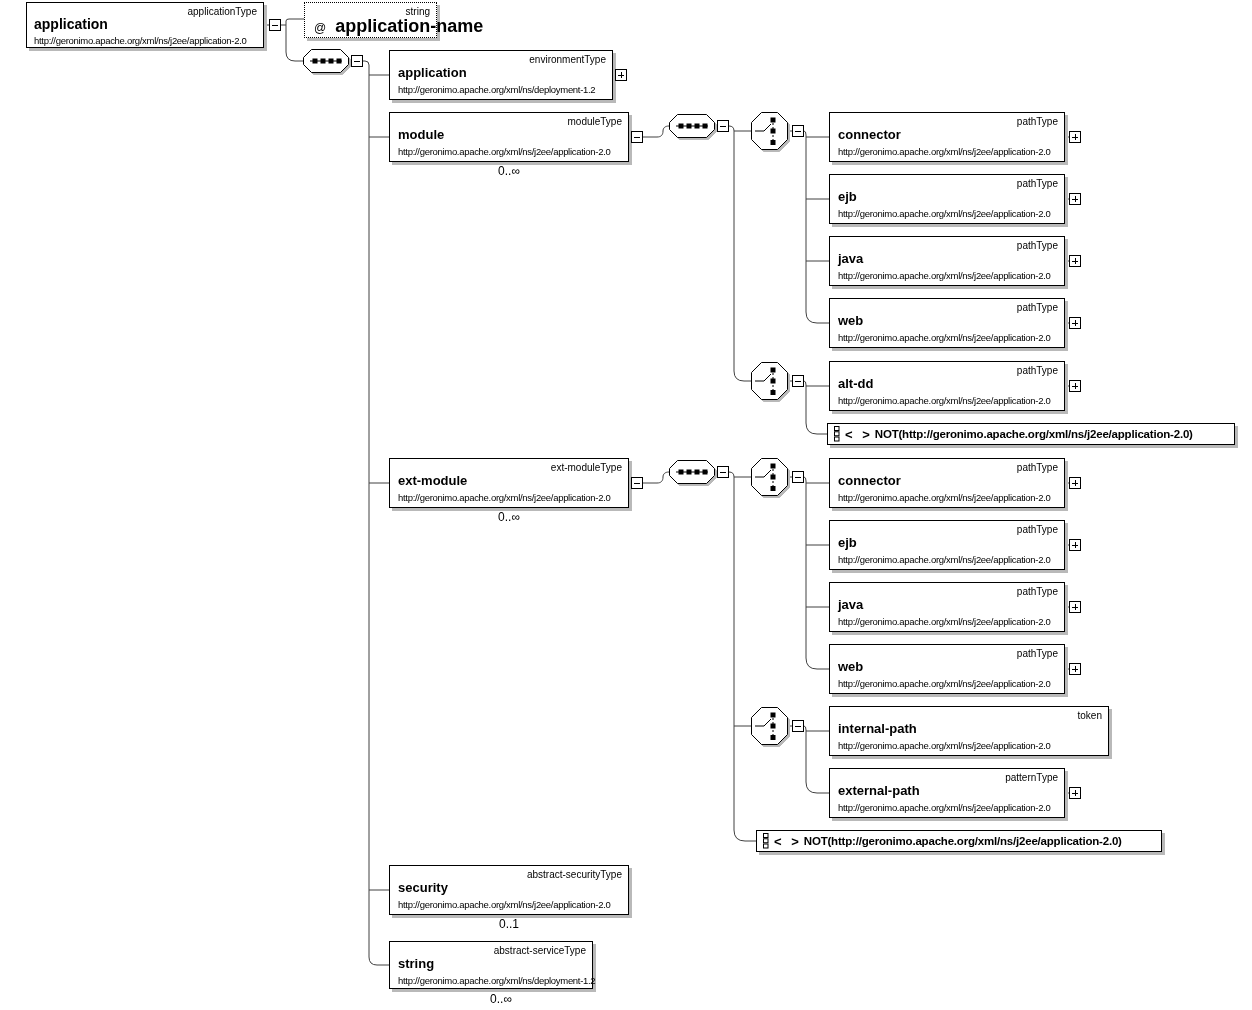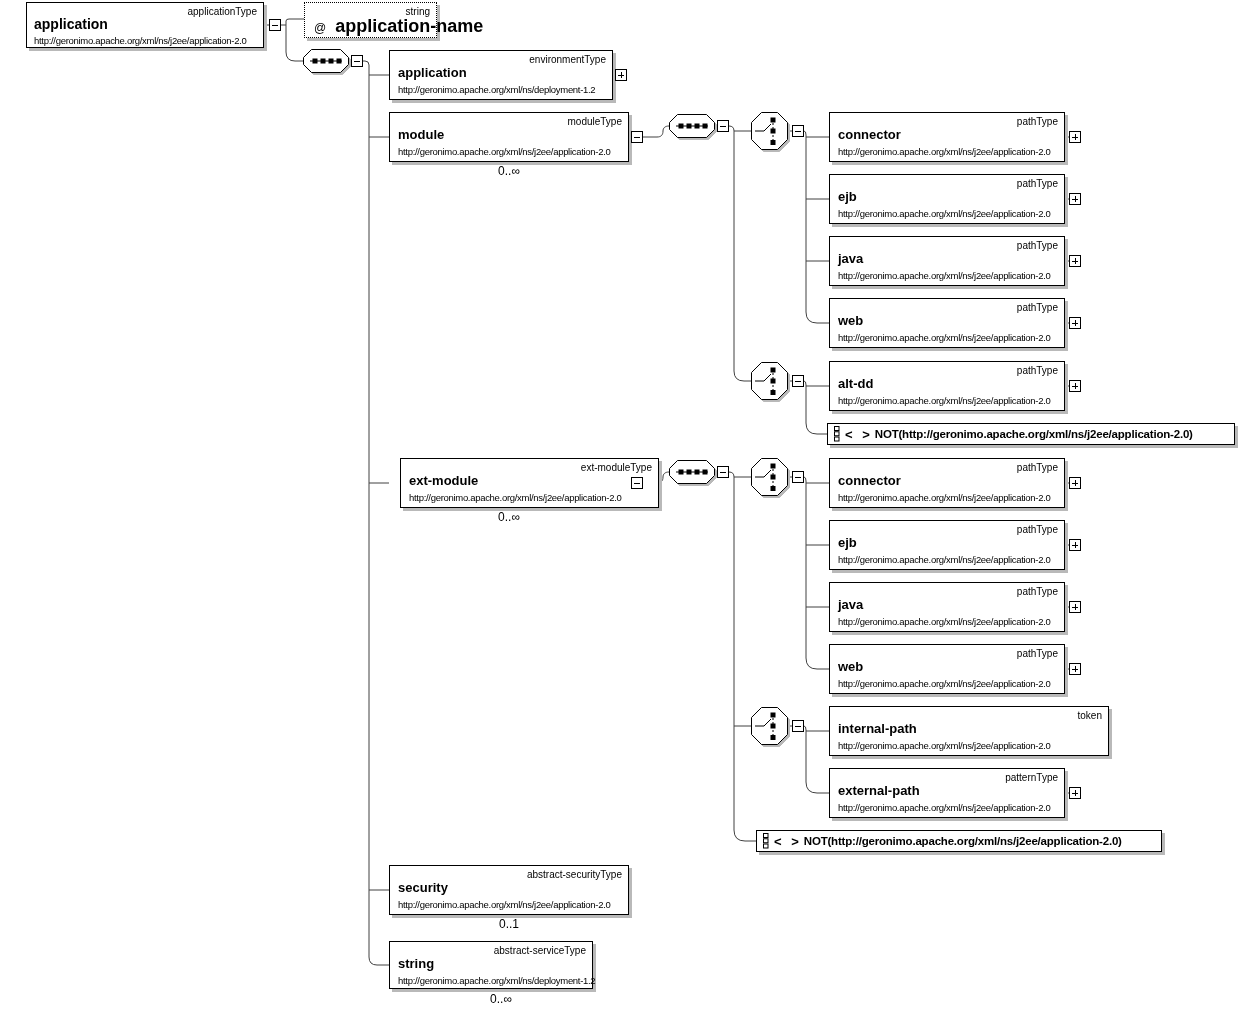--- a/index.html
+++ b/index.html
@@ -163,21 +163,21 @@
   <div class="notbox" style="left:803px;top:423px;width:408px;height:22px">
     <svg width="8" height="16">
       <rect x="1.5" y="0.5" width="4.5" height="4" fill="#fff" stroke="#000"></rect>
         <rect x="1.5" y="5.75" width="4.5" height="4" fill="#fff" stroke="#000"></rect>
         <rect x="1.5" y="11" width="4.5" height="4" fill="#fff" stroke="#000"></rect>
     </svg>
     <span class="angles">&lt; &gt;</span>
     <span class="nottext">NOT(http://geronimo.apache.org/xml/ns/j2ee/application-2.0)</span>
   </div>
 
-  <div class="node" style="left:376px;top:458px;width:259px;height:50px">
+  <div class="node" style="left:365px;top:458px;width:240px;height:50px">
     <span class="ntype">ext-moduleType</span>
     <span class="nname">ext-module</span>
     <span class="nns">http://geronimo.apache.org/xml/ns/j2ee/application-2.0</span>
   </div>
   <span class="occurs" style="left:450px;top:510px">0..∞</span>
 
   <div class="node" style="left:805px;top:458px;width:236px;height:50px">
     <span class="ntype">pathType</span>
     <span class="nname">connector</span>
     <span class="nns">http://geronimo.apache.org/xml/ns/j2ee/application-2.0</span>

